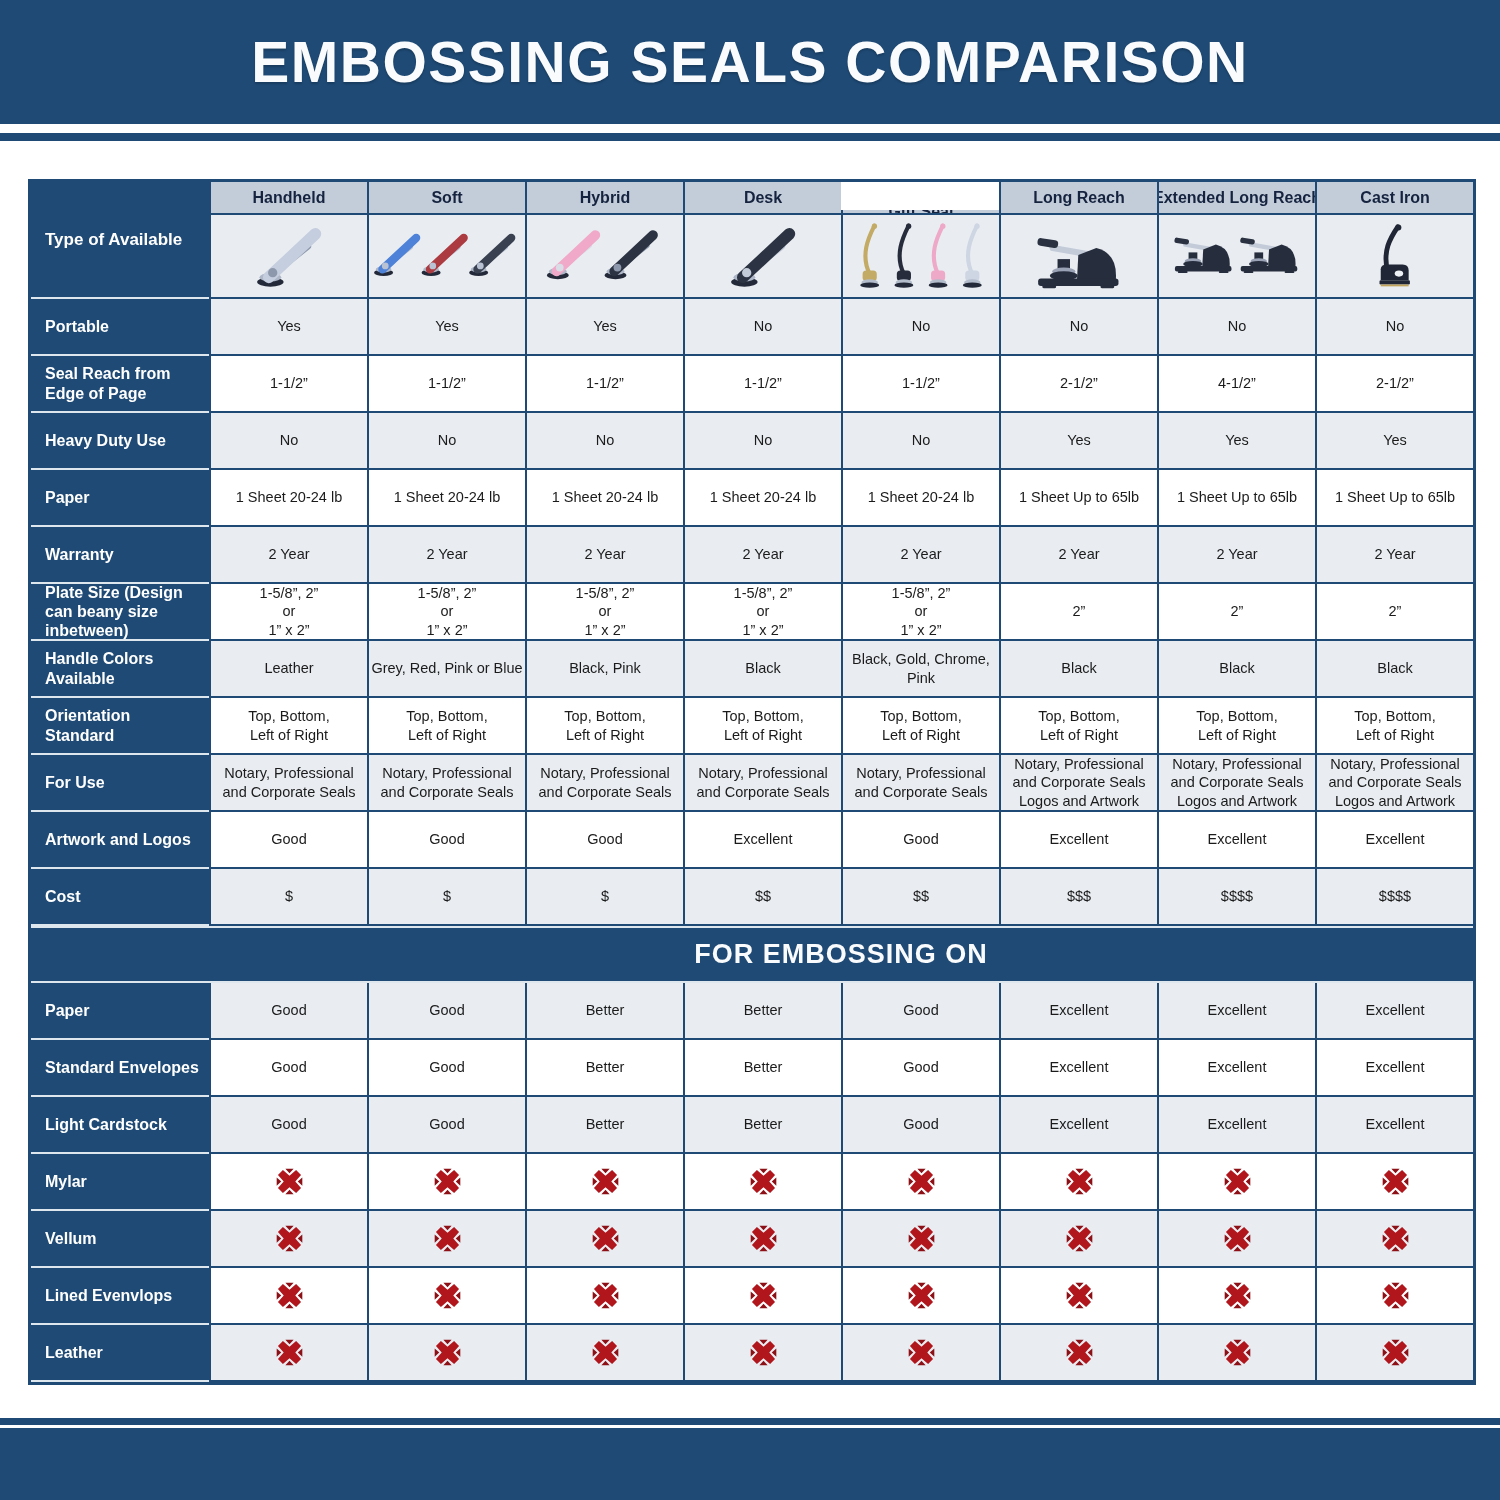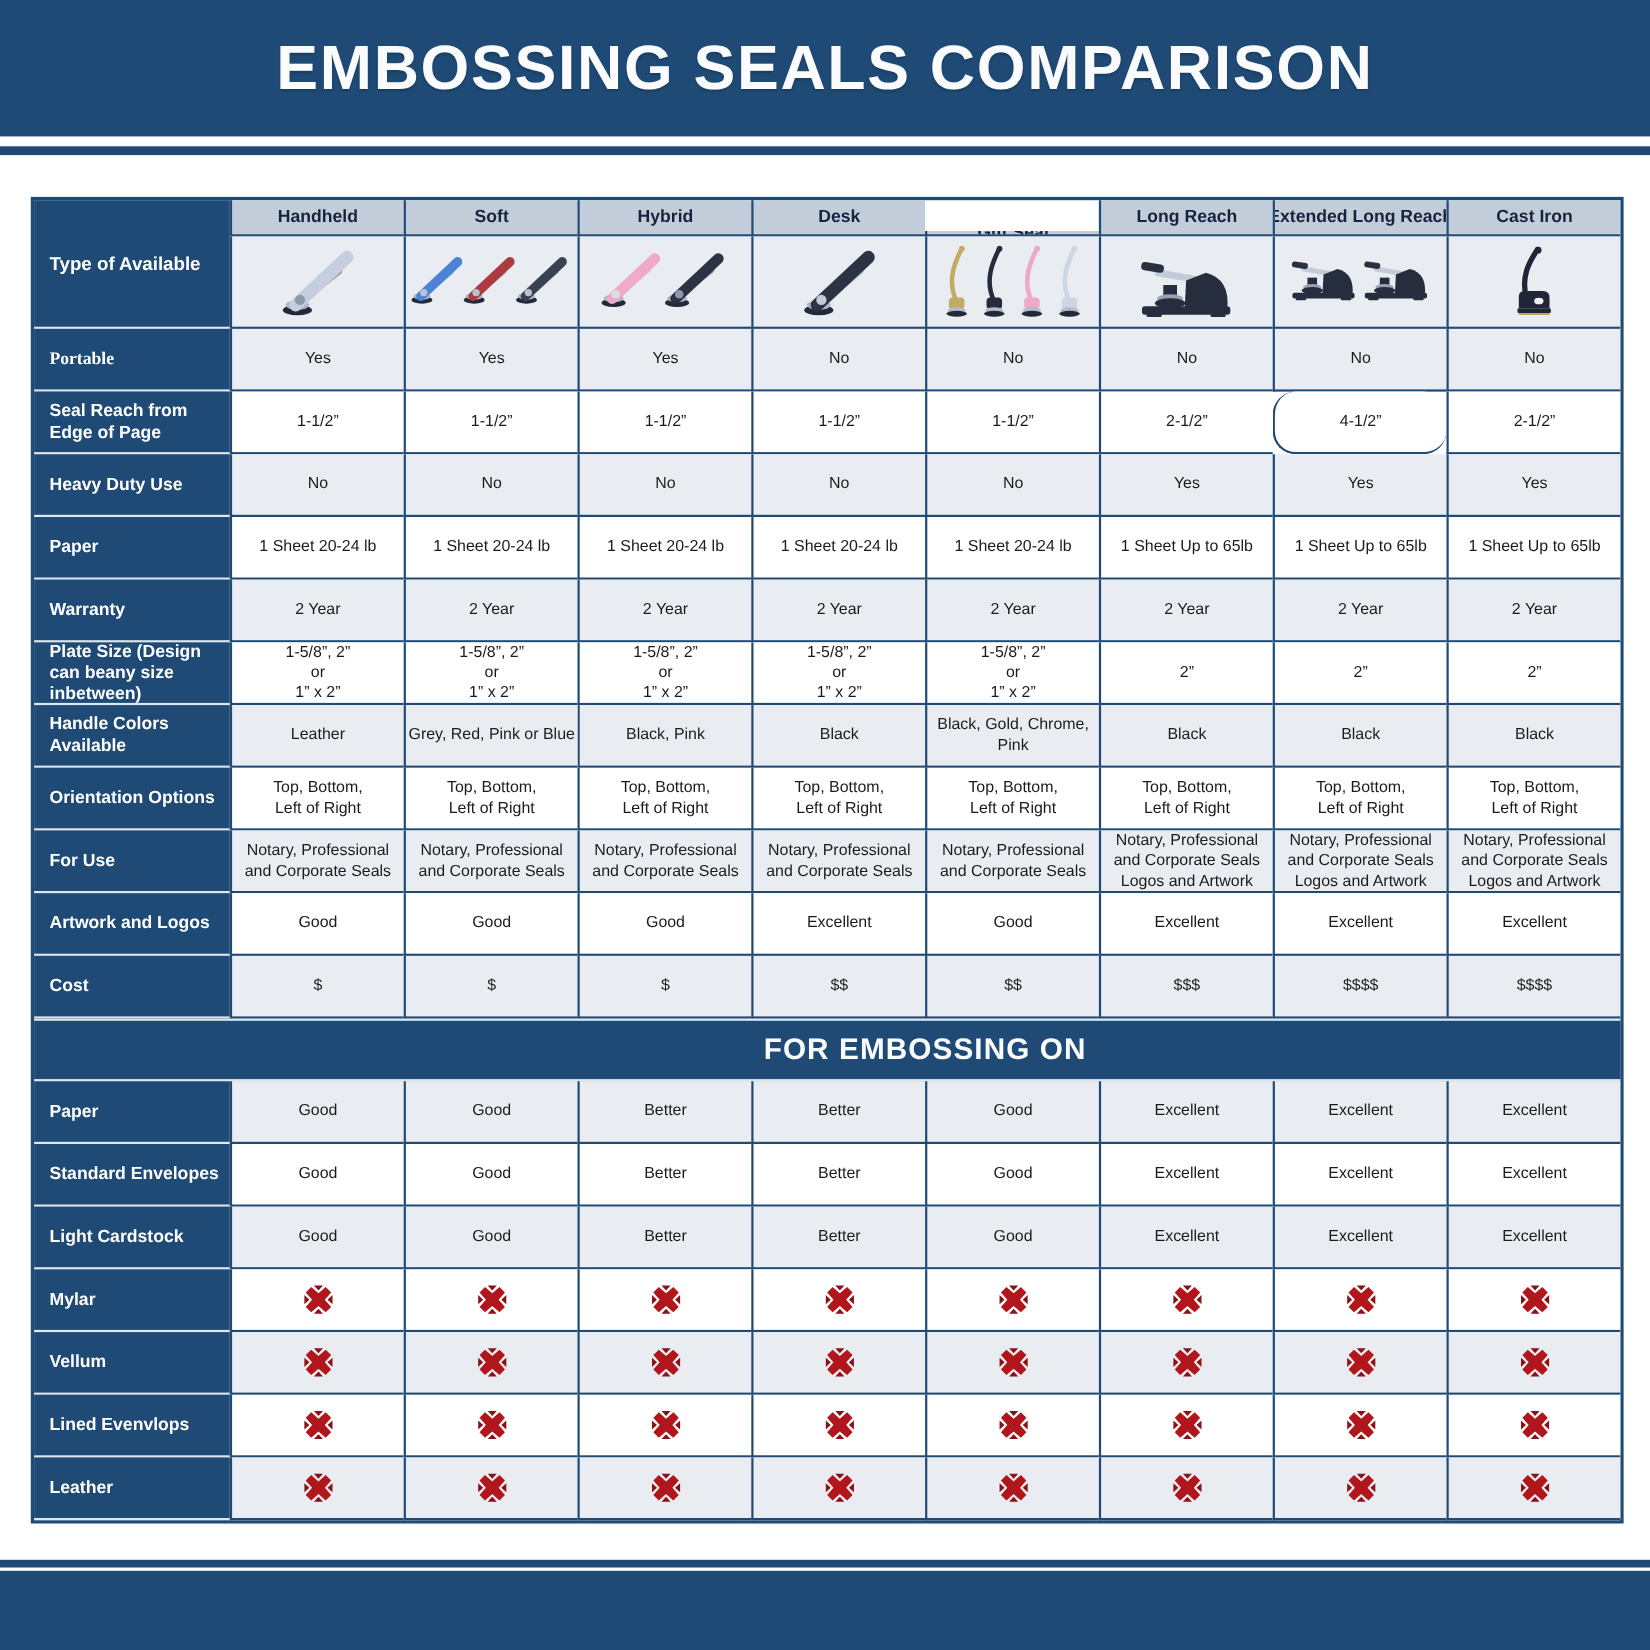--- a/index.html
+++ b/index.html
@@ -190,37 +190,37 @@
     <div class="cell imgcell" style="grid-area: 2 / 9;"><svg viewBox="0 0 75 112" width="46" height="68" xmlns="http://www.w3.org/2000/svg">
         <g transform="translate(0,0) scale(1)">
  <path d="M26 84 C16 48 30 26 42 8" stroke="#202635" stroke-width="8" stroke-linecap="round" fill="none"></path>
  <circle cx="43" cy="9" r="5" fill="#202635"></circle>
  <path d="M14 78 Q14 70 24 70 L50 70 Q60 70 60 80 L60 96 L14 96 Z" fill="#202635"></path>
  <ellipse cx="44" cy="85" rx="7" ry="5" fill="#edf0f4"></ellipse>
  <rect x="12" y="96" width="50" height="7" rx="2" fill="#202635"></rect>
  <rect x="14" y="103" width="46" height="3" fill="#c2a35c"></rect>
         </g>
       </svg></div>
-    <div class="rowlabel" style="grid-area: 3 / 1; font-family: Liberation Serif, serif;">Portable</div>
+    <div class="rowlabel" style="grid-area: 3 / 1;">Portable</div>
     <div class="cell light" style="grid-area: 3 / 2;">Yes</div>
     <div class="cell light" style="grid-area: 3 / 3;">Yes</div>
     <div class="cell light" style="grid-area: 3 / 4;">Yes</div>
     <div class="cell light" style="grid-area: 3 / 5;">No</div>
     <div class="cell light" style="grid-area: 3 / 6;">No</div>
     <div class="cell light" style="grid-area: 3 / 7;">No</div>
     <div class="cell light" style="grid-area: 3 / 8;">No</div>
     <div class="cell light" style="grid-area: 3 / 9;">No</div>
     <div class="rowlabel" style="grid-area: 4 / 1;">Seal Reach from Edge of Page</div>
     <div class="cell white" style="grid-area: 4 / 2;">1-1/2”</div>
     <div class="cell white" style="grid-area: 4 / 3;">1-1/2”</div>
     <div class="cell white" style="grid-area: 4 / 4;">1-1/2”</div>
     <div class="cell white" style="grid-area: 4 / 5;">1-1/2”</div>
     <div class="cell white" style="grid-area: 4 / 6;">1-1/2”</div>
     <div class="cell white" style="grid-area: 4 / 7;">2-1/2”</div>
-    <div class="cell white" style="grid-area: 4 / 8; border-radius: 21px;">4-1/2”</div>
+    <div class="cell white" style="grid-area: 4 / 8;">4-1/2”</div>
     <div class="cell white" style="grid-area: 4 / 9;">2-1/2”</div>
     <div class="rowlabel" style="grid-area: 5 / 1;">Heavy Duty Use</div>
     <div class="cell light" style="grid-area: 5 / 2;">No</div>
     <div class="cell light" style="grid-area: 5 / 3;">No</div>
     <div class="cell light" style="grid-area: 5 / 4;">No</div>
     <div class="cell light" style="grid-area: 5 / 5;">No</div>
     <div class="cell light" style="grid-area: 5 / 6;">No</div>
     <div class="cell light" style="grid-area: 5 / 7;">Yes</div>
     <div class="cell light" style="grid-area: 5 / 8;">Yes</div>
     <div class="cell light" style="grid-area: 5 / 9;">Yes</div>
@@ -263,21 +263,21 @@
     <div class="cell white" style="grid-area: 8 / 9;">2”</div>
     <div class="rowlabel" style="grid-area: 9 / 1;">Handle Colors Available</div>
     <div class="cell light" style="grid-area: 9 / 2;">Leather</div>
     <div class="cell light" style="grid-area: 9 / 4;">Black, Pink</div>
     <div class="cell light" style="grid-area: 9 / 3;">Grey, Red, Pink or Blue</div>
     <div class="cell light" style="grid-area: 9 / 5;">Black</div>
     <div class="cell light" style="grid-area: 9 / 6;">Black, Gold, Chrome, Pink</div>
     <div class="cell light" style="grid-area: 9 / 7;">Black</div>
     <div class="cell light" style="grid-area: 9 / 8;">Black</div>
     <div class="cell light" style="grid-area: 9 / 9;">Black</div>
-    <div class="rowlabel" style="grid-area: 10 / 1;">Orientation Options</div>
+    <div class="rowlabel" style="grid-area: 10 / 1;">Orientation Standard</div>
     <div class="cell white" style="grid-area: 10 / 2;">Top, Bottom,
 Left of Right</div>
     <div class="cell white" style="grid-area: 10 / 3;">Top, Bottom,
 Left of Right</div>
     <div class="cell white" style="grid-area: 10 / 4;">Top, Bottom,
 Left of Right</div>
     <div class="cell white" style="grid-area: 10 / 5;">Top, Bottom,
 Left of Right</div>
     <div class="cell white" style="grid-area: 10 / 6;">Top, Bottom,
 Left of Right</div>

